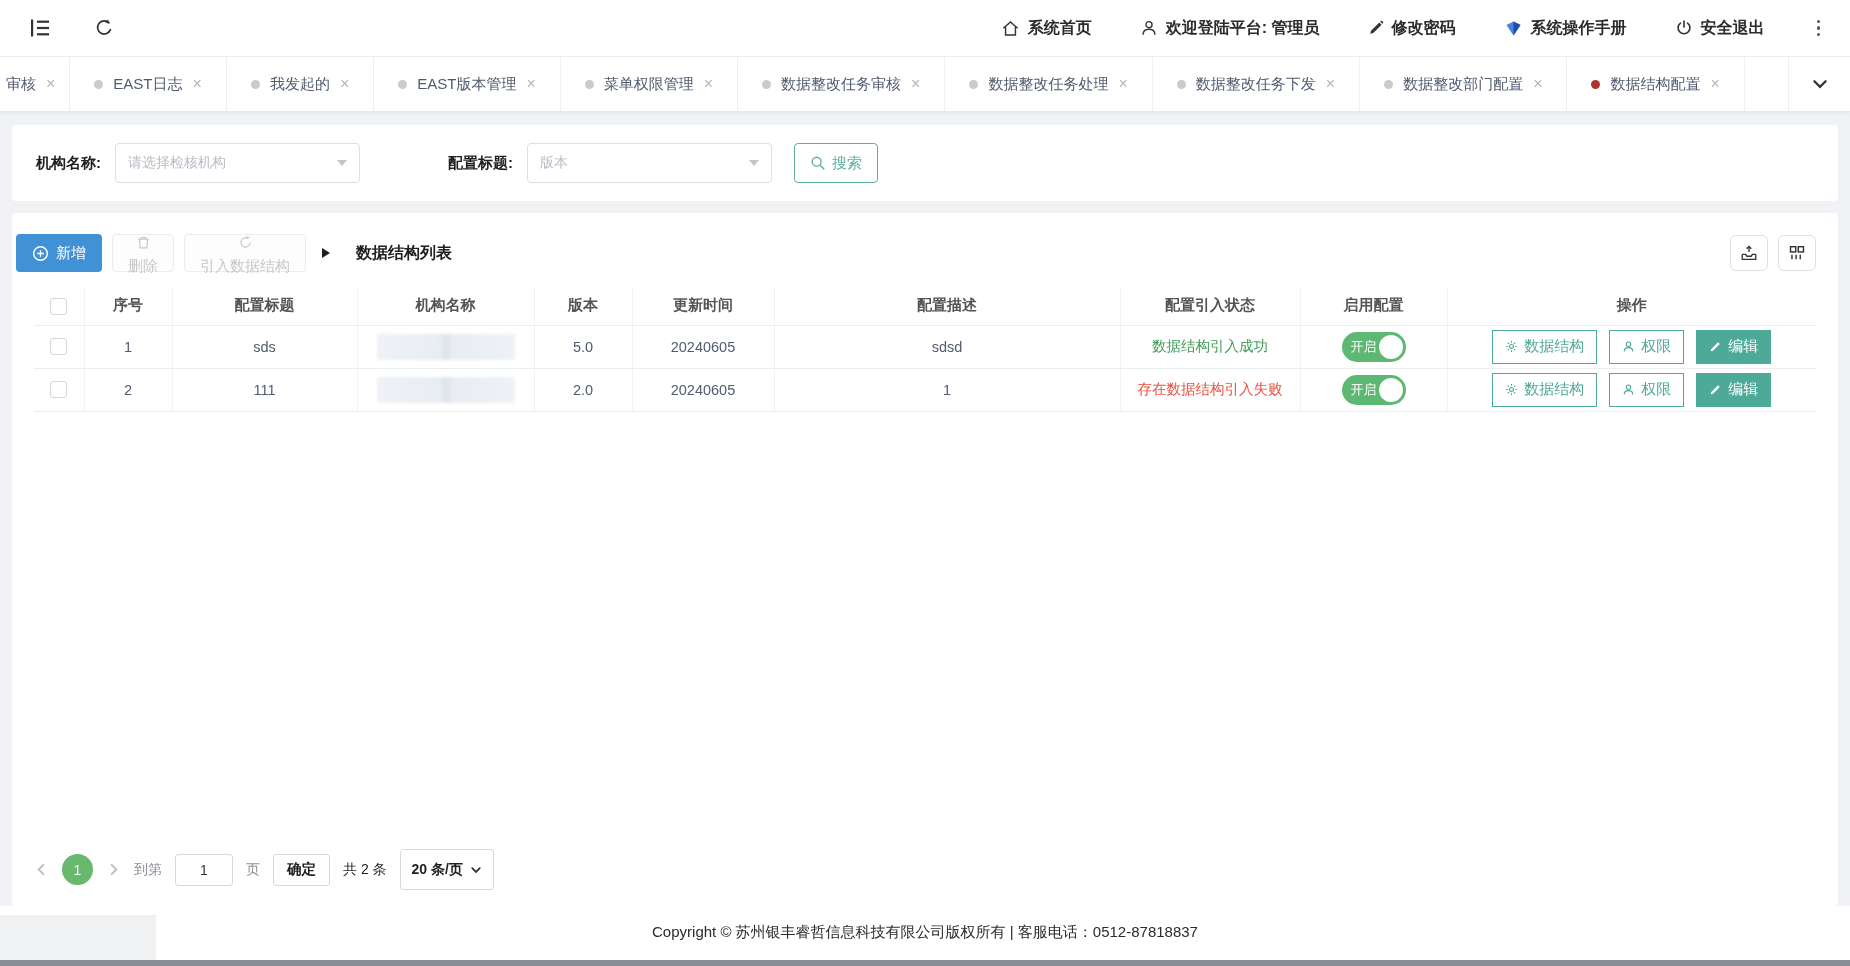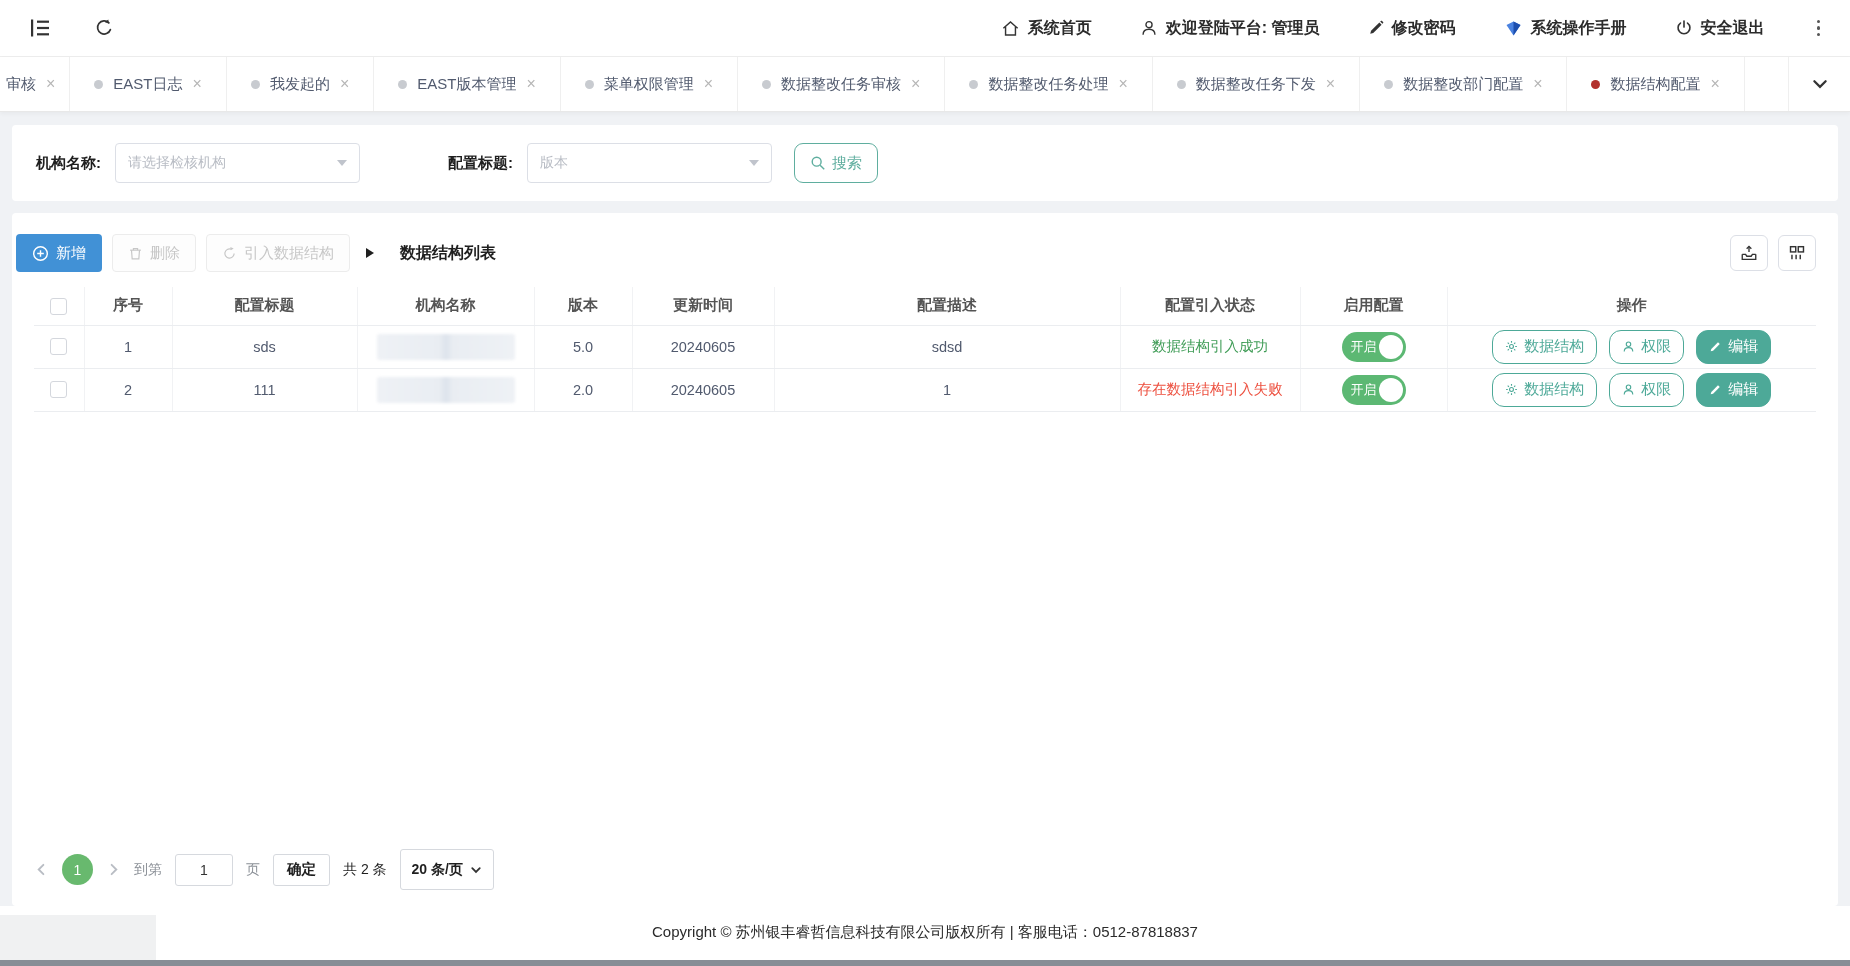--- a/index.html
+++ b/index.html
@@ -30,50 +30,50 @@
   .filter-card { background:#fff; border-radius:4px; height:76px; display:flex; align-items:center; padding:0 24px; }
   .f-label { font-size:15px; font-weight:bold; color:#1f1f1f; margin-right:14px; white-space:nowrap; }
   .f-group { display:flex; align-items:center; }
   .sel-box, .txt-box { width:245px; height:40px; border:1px solid #dcdfe6; border-radius:4px; background:#fff; display:flex; align-items:center; padding:0 12px; font-size:14px; position:relative; }
   .sel-box { cursor:pointer; }
   .placeholder { color:#b8bcc4; }
   .caret { width:0; height:0; border-left:5px solid transparent; border-right:5px solid transparent; border-top:6px solid #c0c4cc; margin-left:auto; }
   .txt-box input { border:none; outline:none; width:100%; font-size:14px; font-family:inherit; color:#333; }
   .txt-box input::placeholder { color:#b8bcc4; }
   .gap40 { width:44px; }
-  .search-btn { height:40px; margin-left:22px; padding:0 15px; background:#fff; border:1px solid #5fae9f; color:#5fae9f; border-radius:9px; font-size:15px; display:flex; align-items:center; gap:6px; cursor:pointer; }
+  .search-btn { height:40px; margin-left:22px; padding:0 15px; background:#fff; border:1px solid #5fae9f; color:#5fae9f; border-radius:4px; font-size:15px; display:flex; align-items:center; gap:6px; cursor:pointer; }
 
   .main-card { background:#fff; border-radius:4px; margin-top:12px; height:693px; position:relative; }
 
   
   .toolbar { display:flex; align-items:center; padding:21px 22px 15px 4px; }
   .btn { height:38px; border-radius:4px; font-size:15px; display:inline-flex; align-items:center; gap:7px; padding:0 15px; cursor:pointer; border:1px solid transparent; font-family:inherit; }
   .btn-primary { background:#4191d6; color:#fff; }
-  .btn-disabled { background:#fdfdfd; border:1px solid #ececec; color:#c7c7c7; cursor:not-allowed; }
+  .btn-disabled { background:#fdfdfd; border:1px solid #ececec; color:#c7c7c7; cursor:not-allowed;flex-direction:column; }
   .btn + .btn { margin-left:10px; }
   .list-title { display:flex; align-items:center; gap:26px; margin-left:16px; font-size:16px; font-weight:bold; color:#1f1f1f; }
   .tri-right { width:0; height:0; border-left:8px solid #1f1f1f; border-top:5.5px solid transparent; border-bottom:5.5px solid transparent; }
   .tool-right { margin-left:auto; display:flex; gap:10px; }
   .sq-btn { width:38px; height:36px; border:1px solid #dcdfe6; border-radius:6px; background:#fff; display:flex; align-items:center; justify-content:center; cursor:pointer; }
 
   
   .tbl-wrap { margin:0 22px; }
   table { width:100%; border-collapse:collapse; table-layout:fixed; }
   th { height:38px; font-size:15px; font-weight:bold; color:#545454; background:#fff; }
   td { height:43px; font-size:14.5px; color:#515a6e; text-align:center; }
   th, td { border-bottom:1px solid #ebedf0; border-right:1px solid #f1f2f4; text-align:center; }
   th:last-child, td:last-child { border-right:none; }
   .chk { width:17px; height:17px; border:1px solid #d4d7dd; border-radius:3px; background:#fff; display:inline-block; vertical-align:middle; cursor:pointer; }
   .redacted { width:138px; height:26px; margin:0 auto; border-radius:3px; background:linear-gradient(90deg,#eef1f5 0%,#e9edf2 45%,#dde3ec 50%,#e9edf2 55%,#eef1f5 100%); filter:blur(1.5px); }
   .status-success { color:#3f9c56; }
   .status-error { color:#ed4f3e; }
   .toggle { width:64px; height:30px; border-radius:15px; background:#5cb873; display:inline-flex; align-items:center; position:relative; cursor:pointer; }
   .toggle .t-label { color:#fff; font-size:13px; margin-left:9px; }
   .toggle .knob { position:absolute; right:3px; top:3px; width:24px; height:24px; border-radius:50%; background:#fff; }
-  .act-btn { height:34px; border-radius:12px; font-size:15px; display:inline-flex; align-items:center; gap:6px; padding:0 12px; cursor:pointer; background:#fff; border:1px solid #4da998; color:#4da998; font-family:inherit; }
+  .act-btn { height:34px; border-radius:0; font-size:15px; display:inline-flex; align-items:center; gap:6px; padding:0 12px; cursor:pointer; background:#fff; border:1px solid #4da998; color:#4da998; font-family:inherit; }
   .act-btn.solid { background:#4da998; color:#fff; }
   .act-btn + .act-btn { margin-left:8px; }
 
   
   .pager { position:absolute; left:22px; bottom:16px; display:flex; align-items:center; gap:13px; font-size:14px; color:#8b9097; }
   .pg-arrow { color:#b9bdc4; display:flex; align-items:center; cursor:pointer; }
   .pg-num { width:31px; height:31px; border-radius:50%; background:#68b96e; color:#fff; display:flex; align-items:center; justify-content:center; font-size:14px; cursor:pointer; }
   .pg-input { width:58px; height:32px; border:1px solid #d6d9de; border-radius:3px; text-align:center; font-size:14px; color:#333; outline:none; font-family:inherit; }
   .pg-confirm { height:32px; padding:0 13px; border:1px solid #d6d9de; border-radius:3px; background:#fff; font-weight:bold; font-size:14.5px; color:#1f1f1f; cursor:pointer; font-family:inherit; }
   .pg-total { color:#1f1f1f; }

